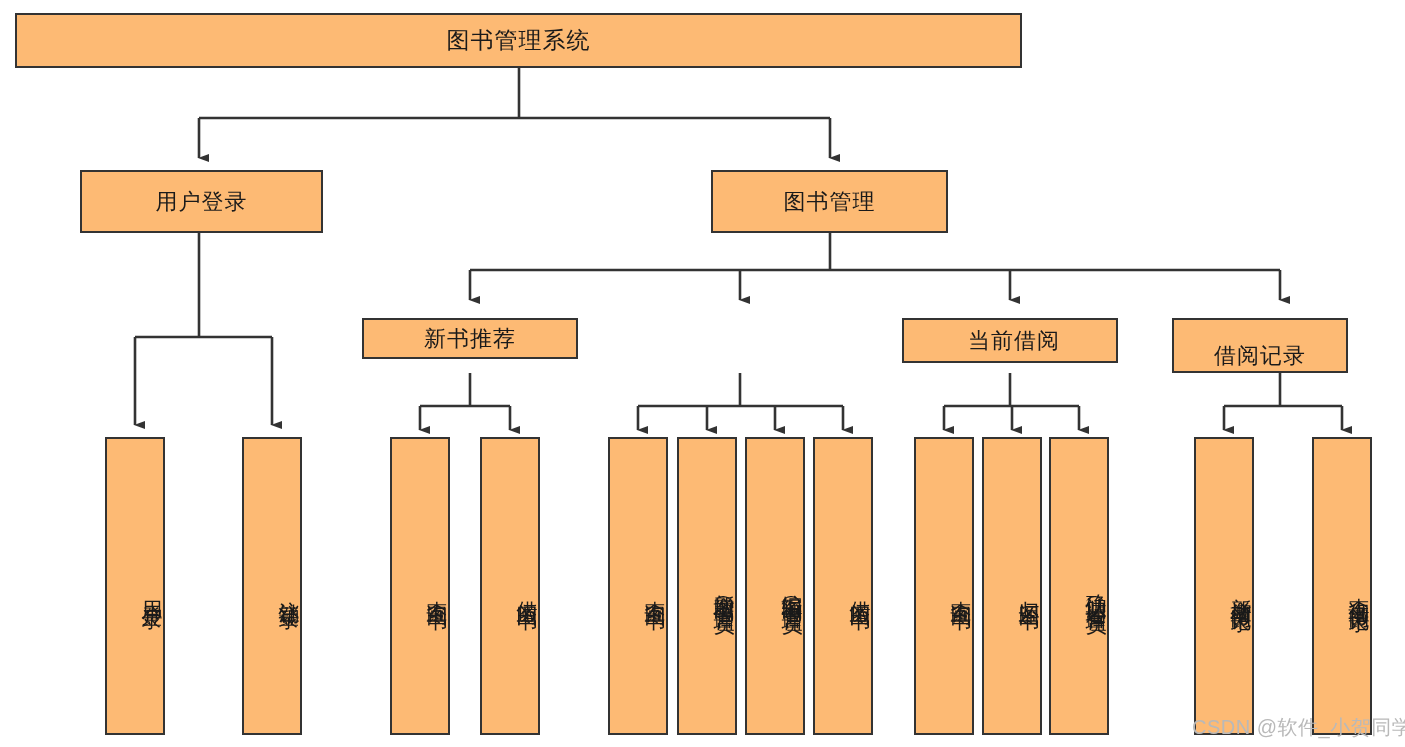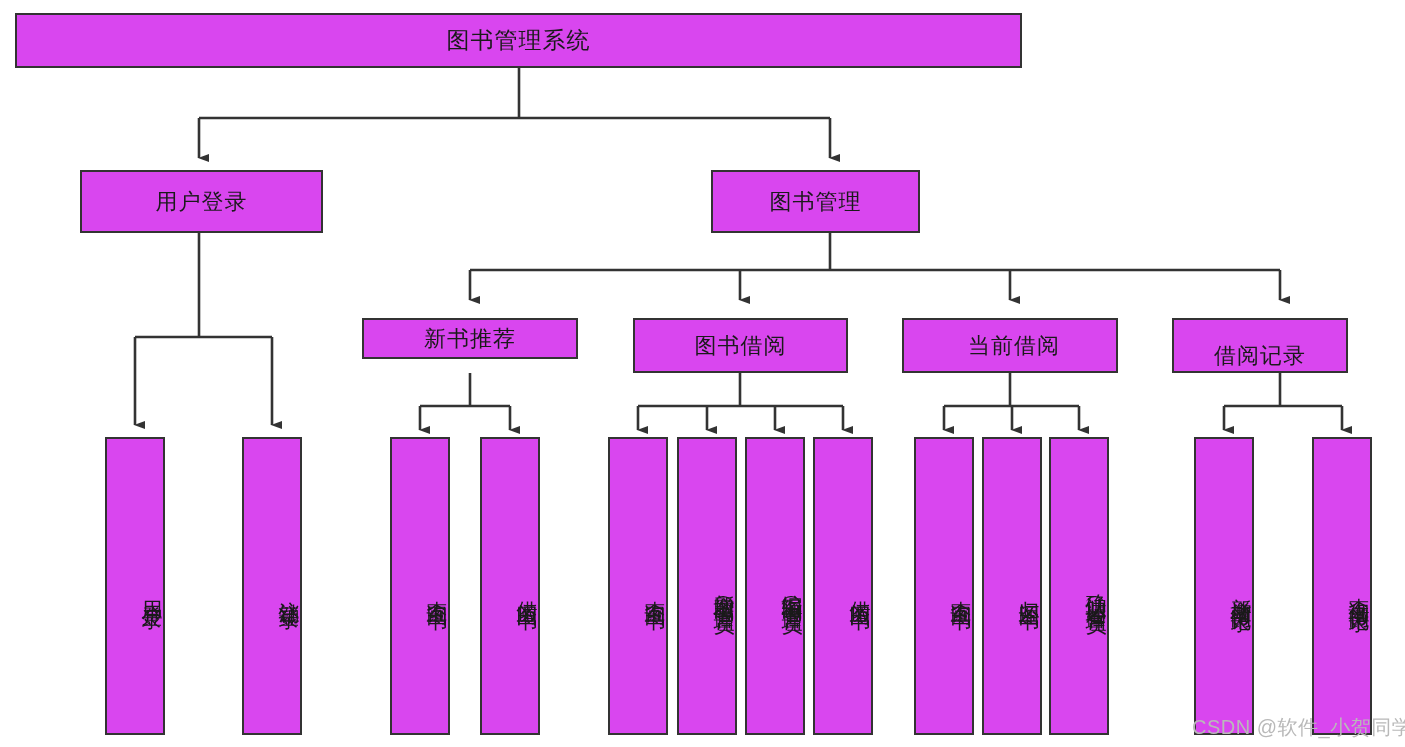--- a/index.html
+++ b/index.html
@@ -22,21 +22,21 @@
     left: 0;
     top: 0;
     width: 1405px;
     height: 747px;
     pointer-events: none;
   }
   .node {
     position: absolute;
     box-sizing: border-box;
     border: 2.5px solid #333333;
-    background: #d946ef;
+    background: #fdba74;
     display: flex;
     align-items: center;
     justify-content: center;
     color: #1a1a1a;
     letter-spacing: 1px;
   }
   .node.horiz {
     font-size: 22px;
   }
   .node.root {
@@ -120,31 +120,28 @@
     </g>
   </svg>
 
   <div class="node root horiz" style="left:15px; top:13px; width:1007px; height:55px;">
     <span>图书管理系统</span>
   </div>
 
   <div class="node horiz" style="left:80px; top:170px; width:243px; height:63px;">
     <span>用户登录</span>
   </div>
-  <div class="node horiz" style="left:711px; top:170px; width:209px; height:63px;">
+  <div class="node horiz" style="left:711px; top:170px; width:237px; height:63px;">
     <span>图书管理</span>
   </div>
 
   <div class="node horiz" style="left:362px; top:318px; width:216px; height:41px;">
     <span>新书推荐</span>
   </div>
-  <div class="node horiz" style="left:633px; top:318px; width:215px; height:55px;">
-    <span>图书借阅</span>
-  </div>
-  <div class="node horiz" style="left:902px; top:318px; width:216px; height:55px;padding-left:8px;">
+  <div class="node horiz" style="left:902px; top:318px; width:216px; height:45px;padding-left:8px;">
     <span>当前借阅</span>
   </div>
   <div class="node horiz" style="left:1172px; top:318px; width:176px; height:55px;align-items:flex-end;">
     <span>借阅记录</span>
   </div>
 
   <div class="node vert" style="left:105px; top:437px; width:60px; height:298px;">
     <span class="vlabel">用户登录</span>
   </div>
   <div class="node vert" style="left:242px; top:437px; width:60px; height:298px;">

